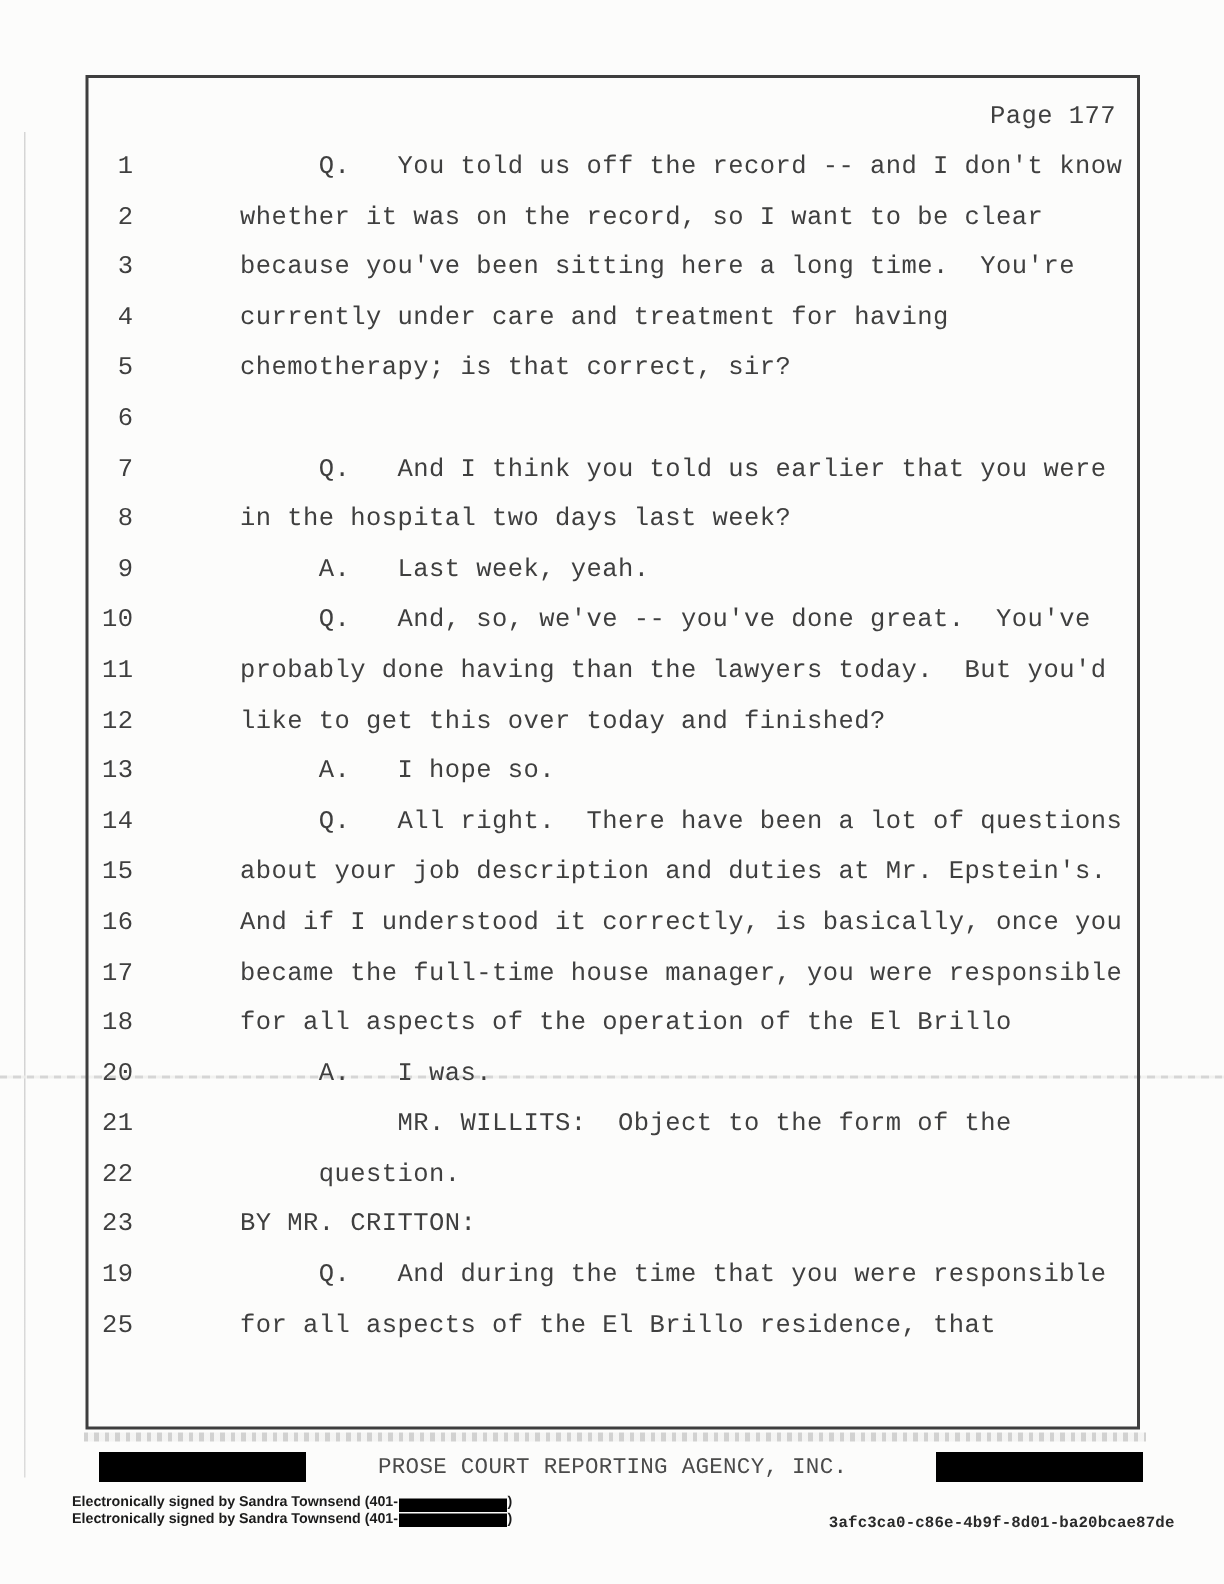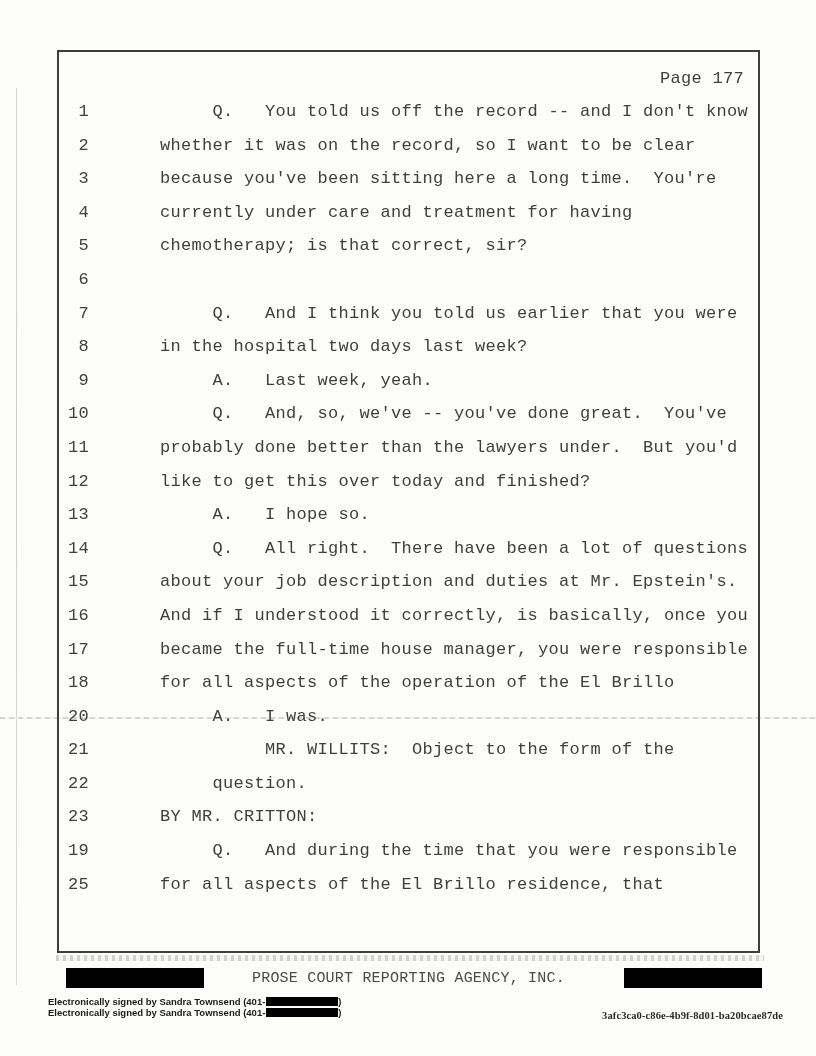--- a/index.html
+++ b/index.html
@@ -64,28 +64,28 @@
   .redaction-right{left:624px;}
   .agency-name{
     position:absolute;left:252px;top:970px;
     font-size:15px;letter-spacing:.2px;white-space:pre;color:#4a4a4a;
   }
   .sig-block{
     position:absolute;left:48px;top:997px;
     font-family:"Liberation Sans","DejaVu Sans",sans-serif;
     font-weight:bold;font-size:9.5px;line-height:10.5px;color:#1b1b1b;
   }
-  .sig-line{display:flex;align-items:flex-start;height:10.5px;white-space:pre;}
+  .sig-line{display:flex;align-items:flex-end;height:10.5px;white-space:pre;}
   .sig-redact{
     display:inline-block;width:72px;height:9px;margin:0 0 0 1px;
     background:var(--redaction,#000);
   }
   .doc-hash{
     position:absolute;right:33px;top:1010px;
-    font-family:Liberation Serif, serif;
+    font-family:Liberation Mono, monospace;
     font-weight:bold;font-size:10.5px;color:#2a2a2a;letter-spacing:.1px;
   }
 </style>
 </head>
 <body style="--ink: #3f3f3f; --border: #3e3e3e; --redaction: #000000; background: rgb(252, 252, 251);">
 
 <div class="page-root">
 
   <div class="scan-vline"></div>
   <div class="scan-hline"></div>
@@ -138,21 +138,21 @@
     <span class="txt">     A.   Last week, yeah.</span>
   </div>
 
   <div class="line">
     <span class="num">10</span>
     <span class="txt">     Q.   And, so, we've -- you've done great.  You've</span>
   </div>
 
   <div class="line">
     <span class="num">11</span>
-    <span class="txt">probably done better than the lawyers under.  But you'd</span>
+    <span class="txt">probably done having than the lawyers today.  But you'd</span>
   </div>
 
   <div class="line">
     <span class="num">12</span>
     <span class="txt">like to get this over today and finished?</span>
   </div>
 
   <div class="line">
     <span class="num">13</span>
     <span class="txt">     A.   I hope so.</span>

